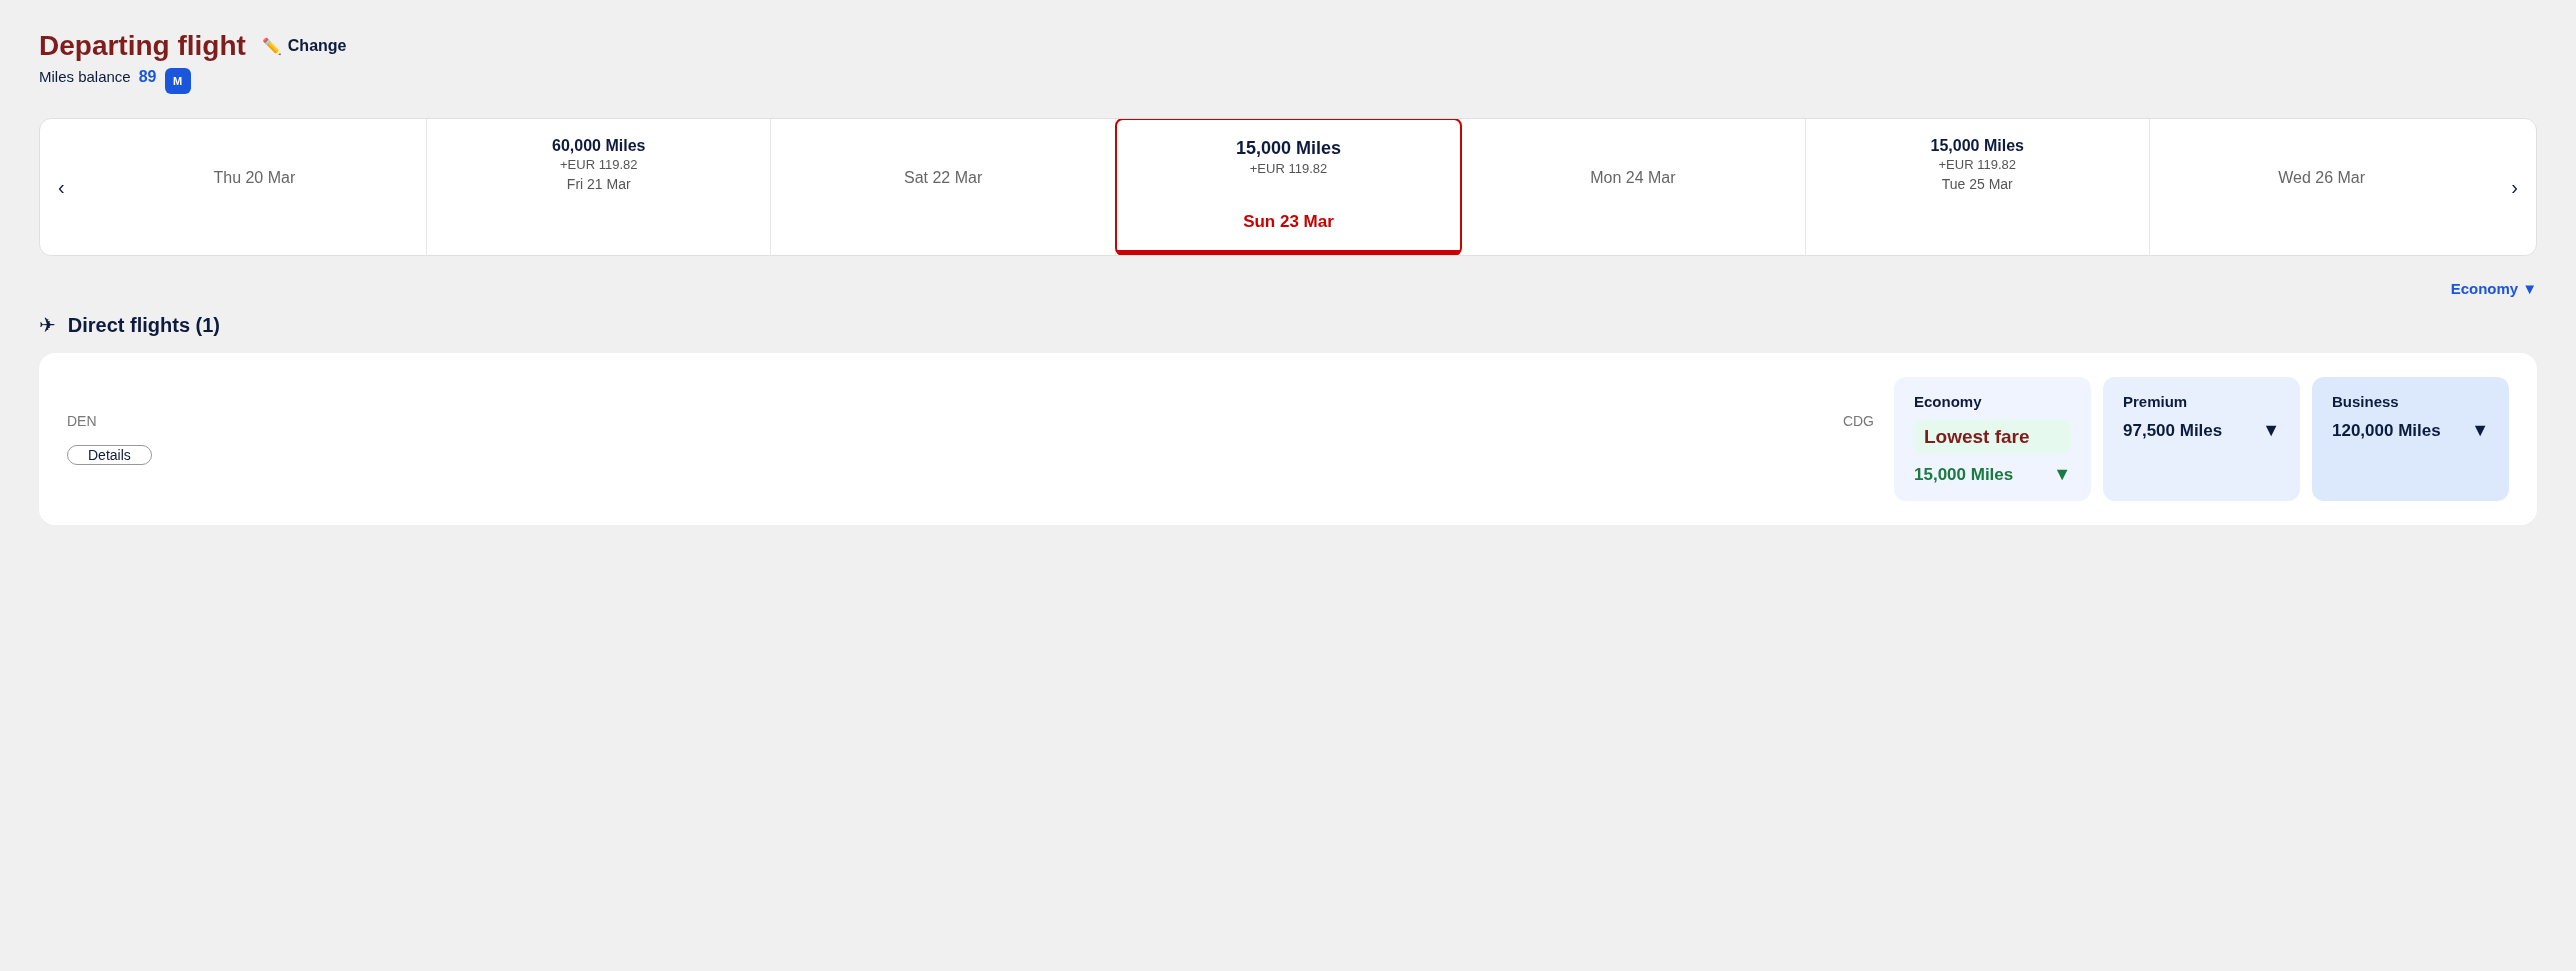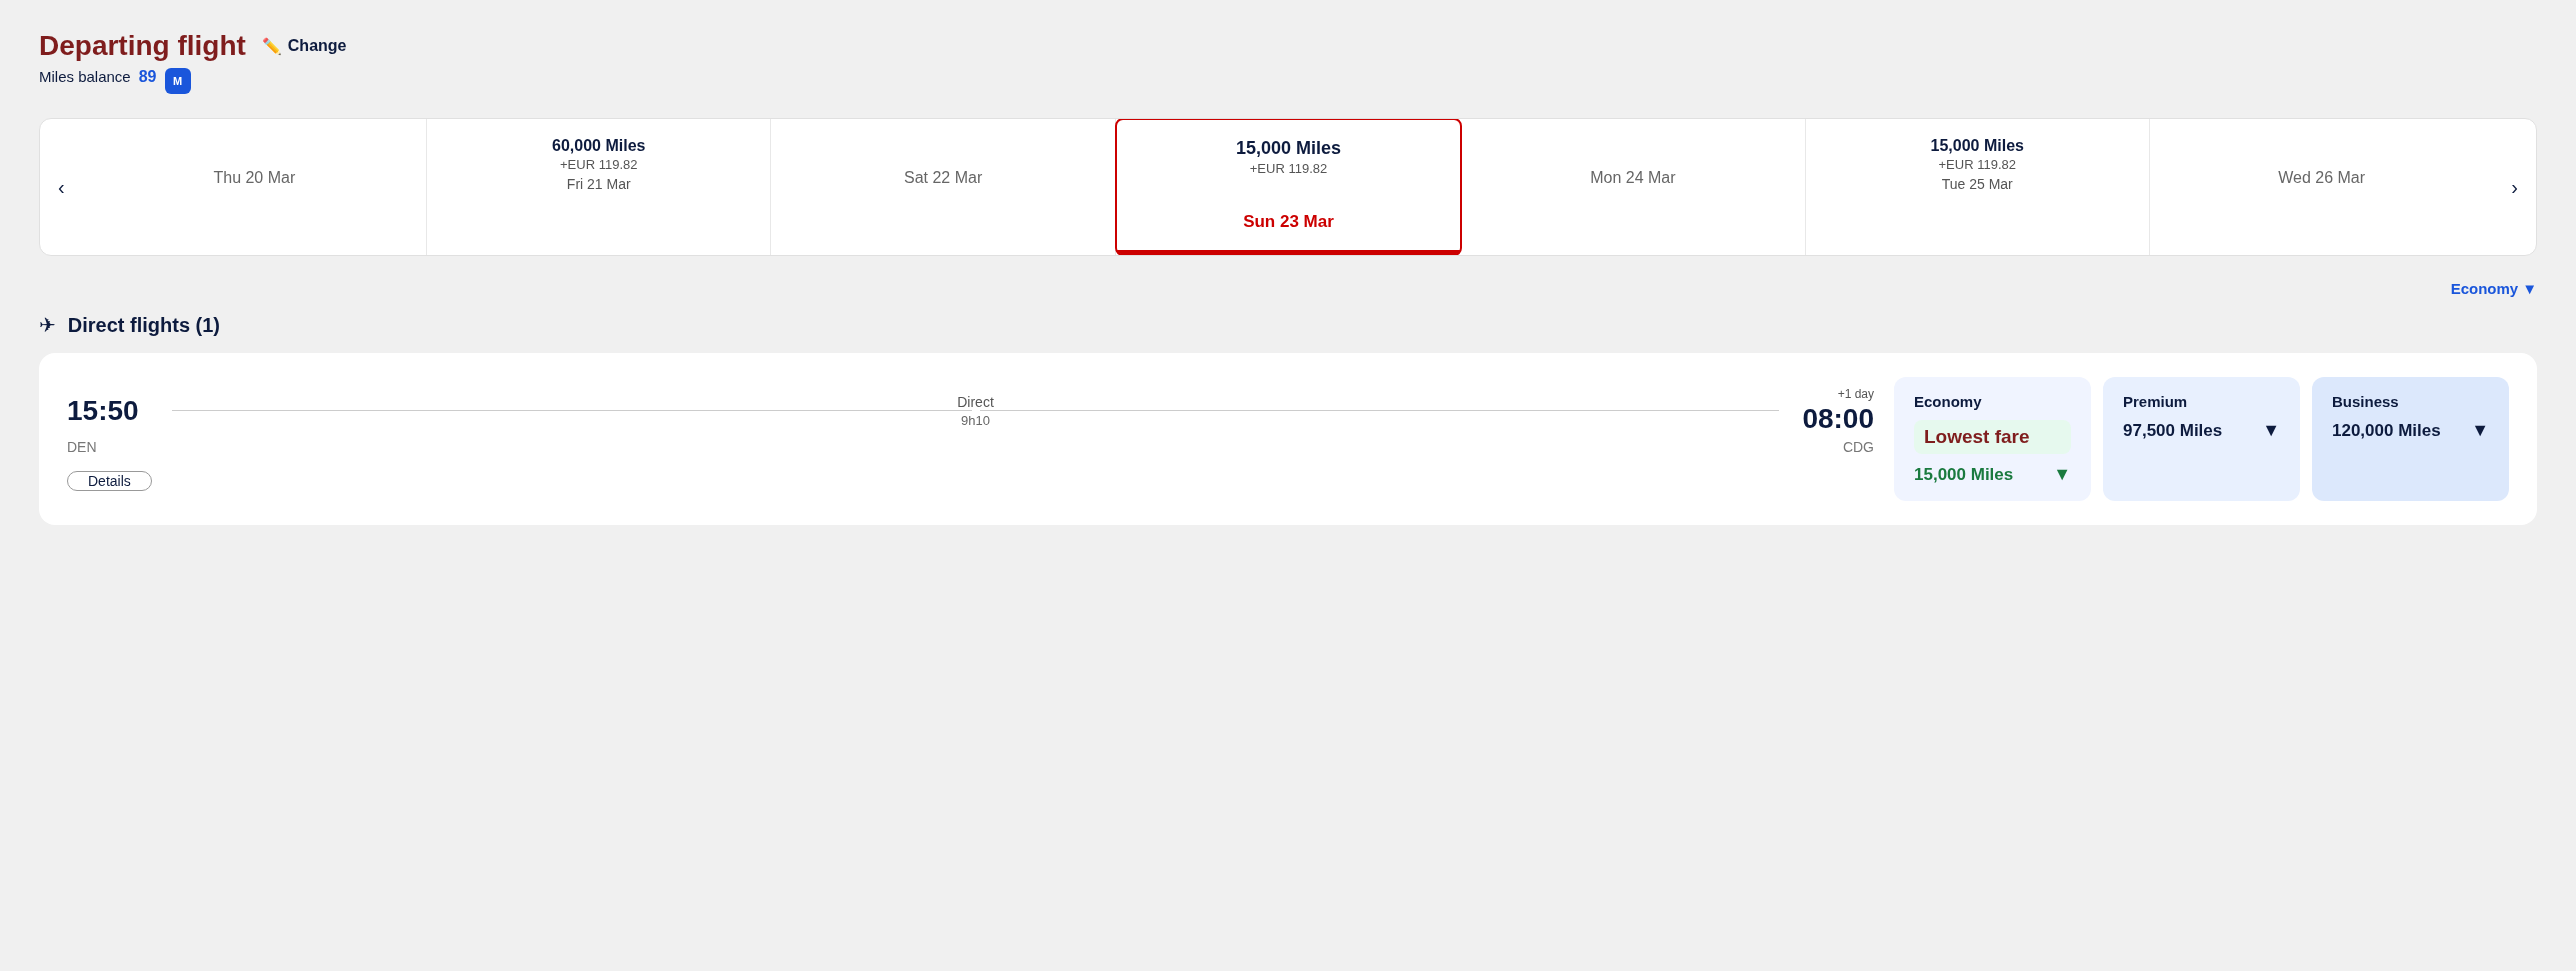--- a/index.html
+++ b/index.html
@@ -503,35 +503,20 @@
 </div>
 
 <div class="section-header">
   <span class="plane-icon">✈</span>
   <span class="section-title">Direct flights (1)</span>
 </div>
 
 <div class="flight-card">
   <div class="flight-info-left">
 
-    <div class="flight-times">
-      <span class="depart-time">15:50</span>
-      <div class="flight-line-area">
-        <span class="direct-label">Direct</span>
-        <div class="flight-line">
-          <div class="line"></div>
-          <div class="line"></div>
-        </div>
-        <span class="duration-label">9h10</span>
-      </div>
-      <div style="display:flex;flex-direction:column;align-items:flex-end;">
-        <span class="plus-day">+1 day</span>
-        <span class="arrive-time">08:00</span>
-      </div>
-    </div>
 
     <div class="airport-codes">
       <span class="depart-airport">DEN</span>
       <span class="arrive-airport">CDG</span>
     </div>
 
     <button class="details-btn">Details</button>
   </div>
 
   <div class="fare-options">

